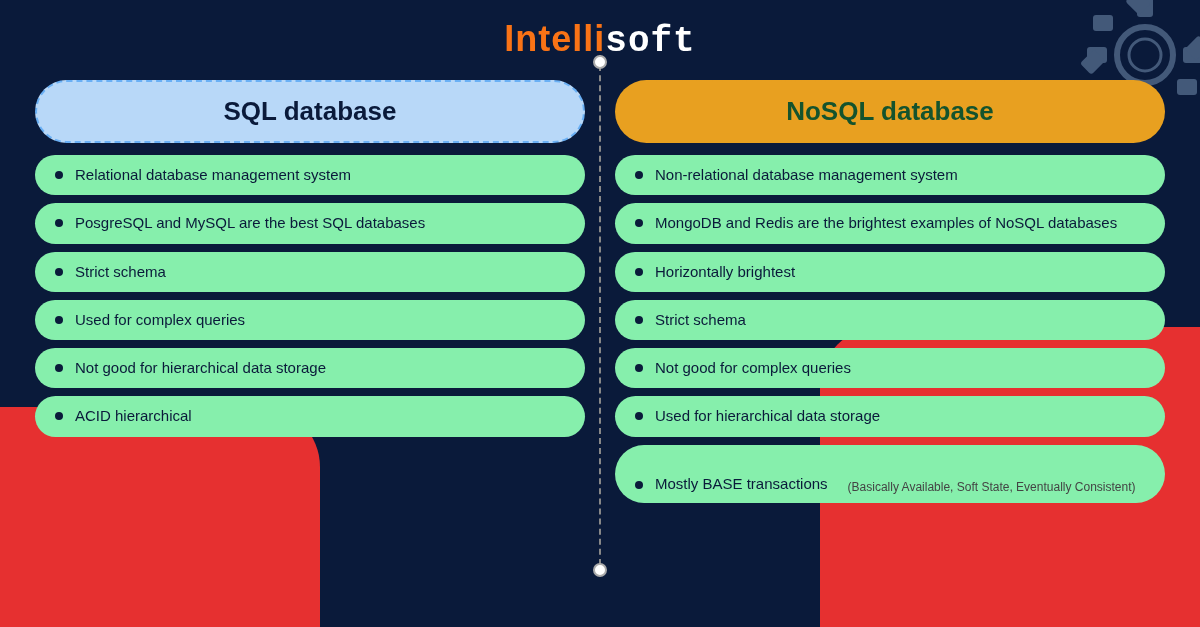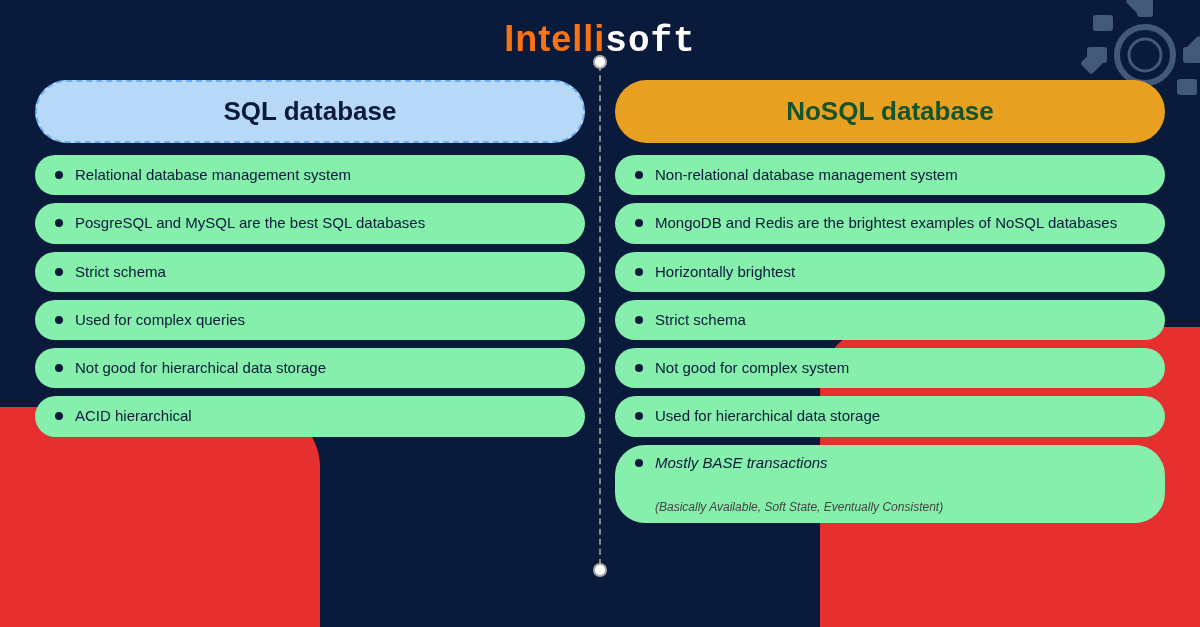--- a/index.html
+++ b/index.html
@@ -284,29 +284,29 @@
       <span>Horizontally brightest</span>
     </div>
 
     <div class="item-card">
       <div class="bullet"></div>
       <span>Strict schema</span>
     </div>
 
     <div class="item-card">
       <div class="bullet"></div>
-      <span>Not good for complex system</span>
+      <span>Not good for complex queries</span>
     </div>
 
     <div class="item-card">
       <div class="bullet"></div>
       <span>Used for hierarchical data storage</span>
     </div>
 
-    <div class="item-card" style="flex-direction: column; align-items: flex-start; padding: 8px 20px; font-style: italic;">
+    <div class="item-card" style="flex-direction: row; align-items: flex-end; padding: 8px 20px;">
       <div style="display:flex; align-items: center;">
         <div class="bullet"></div>
         <span>Mostly BASE transactions</span>
       </div>
       <div style="padding-left: 20px; margin-top: 24px;">
         <span class="sub-text">(Basically Available, Soft State, Eventually Consistent)</span>
       </div>
     </div>
 
   </div>

